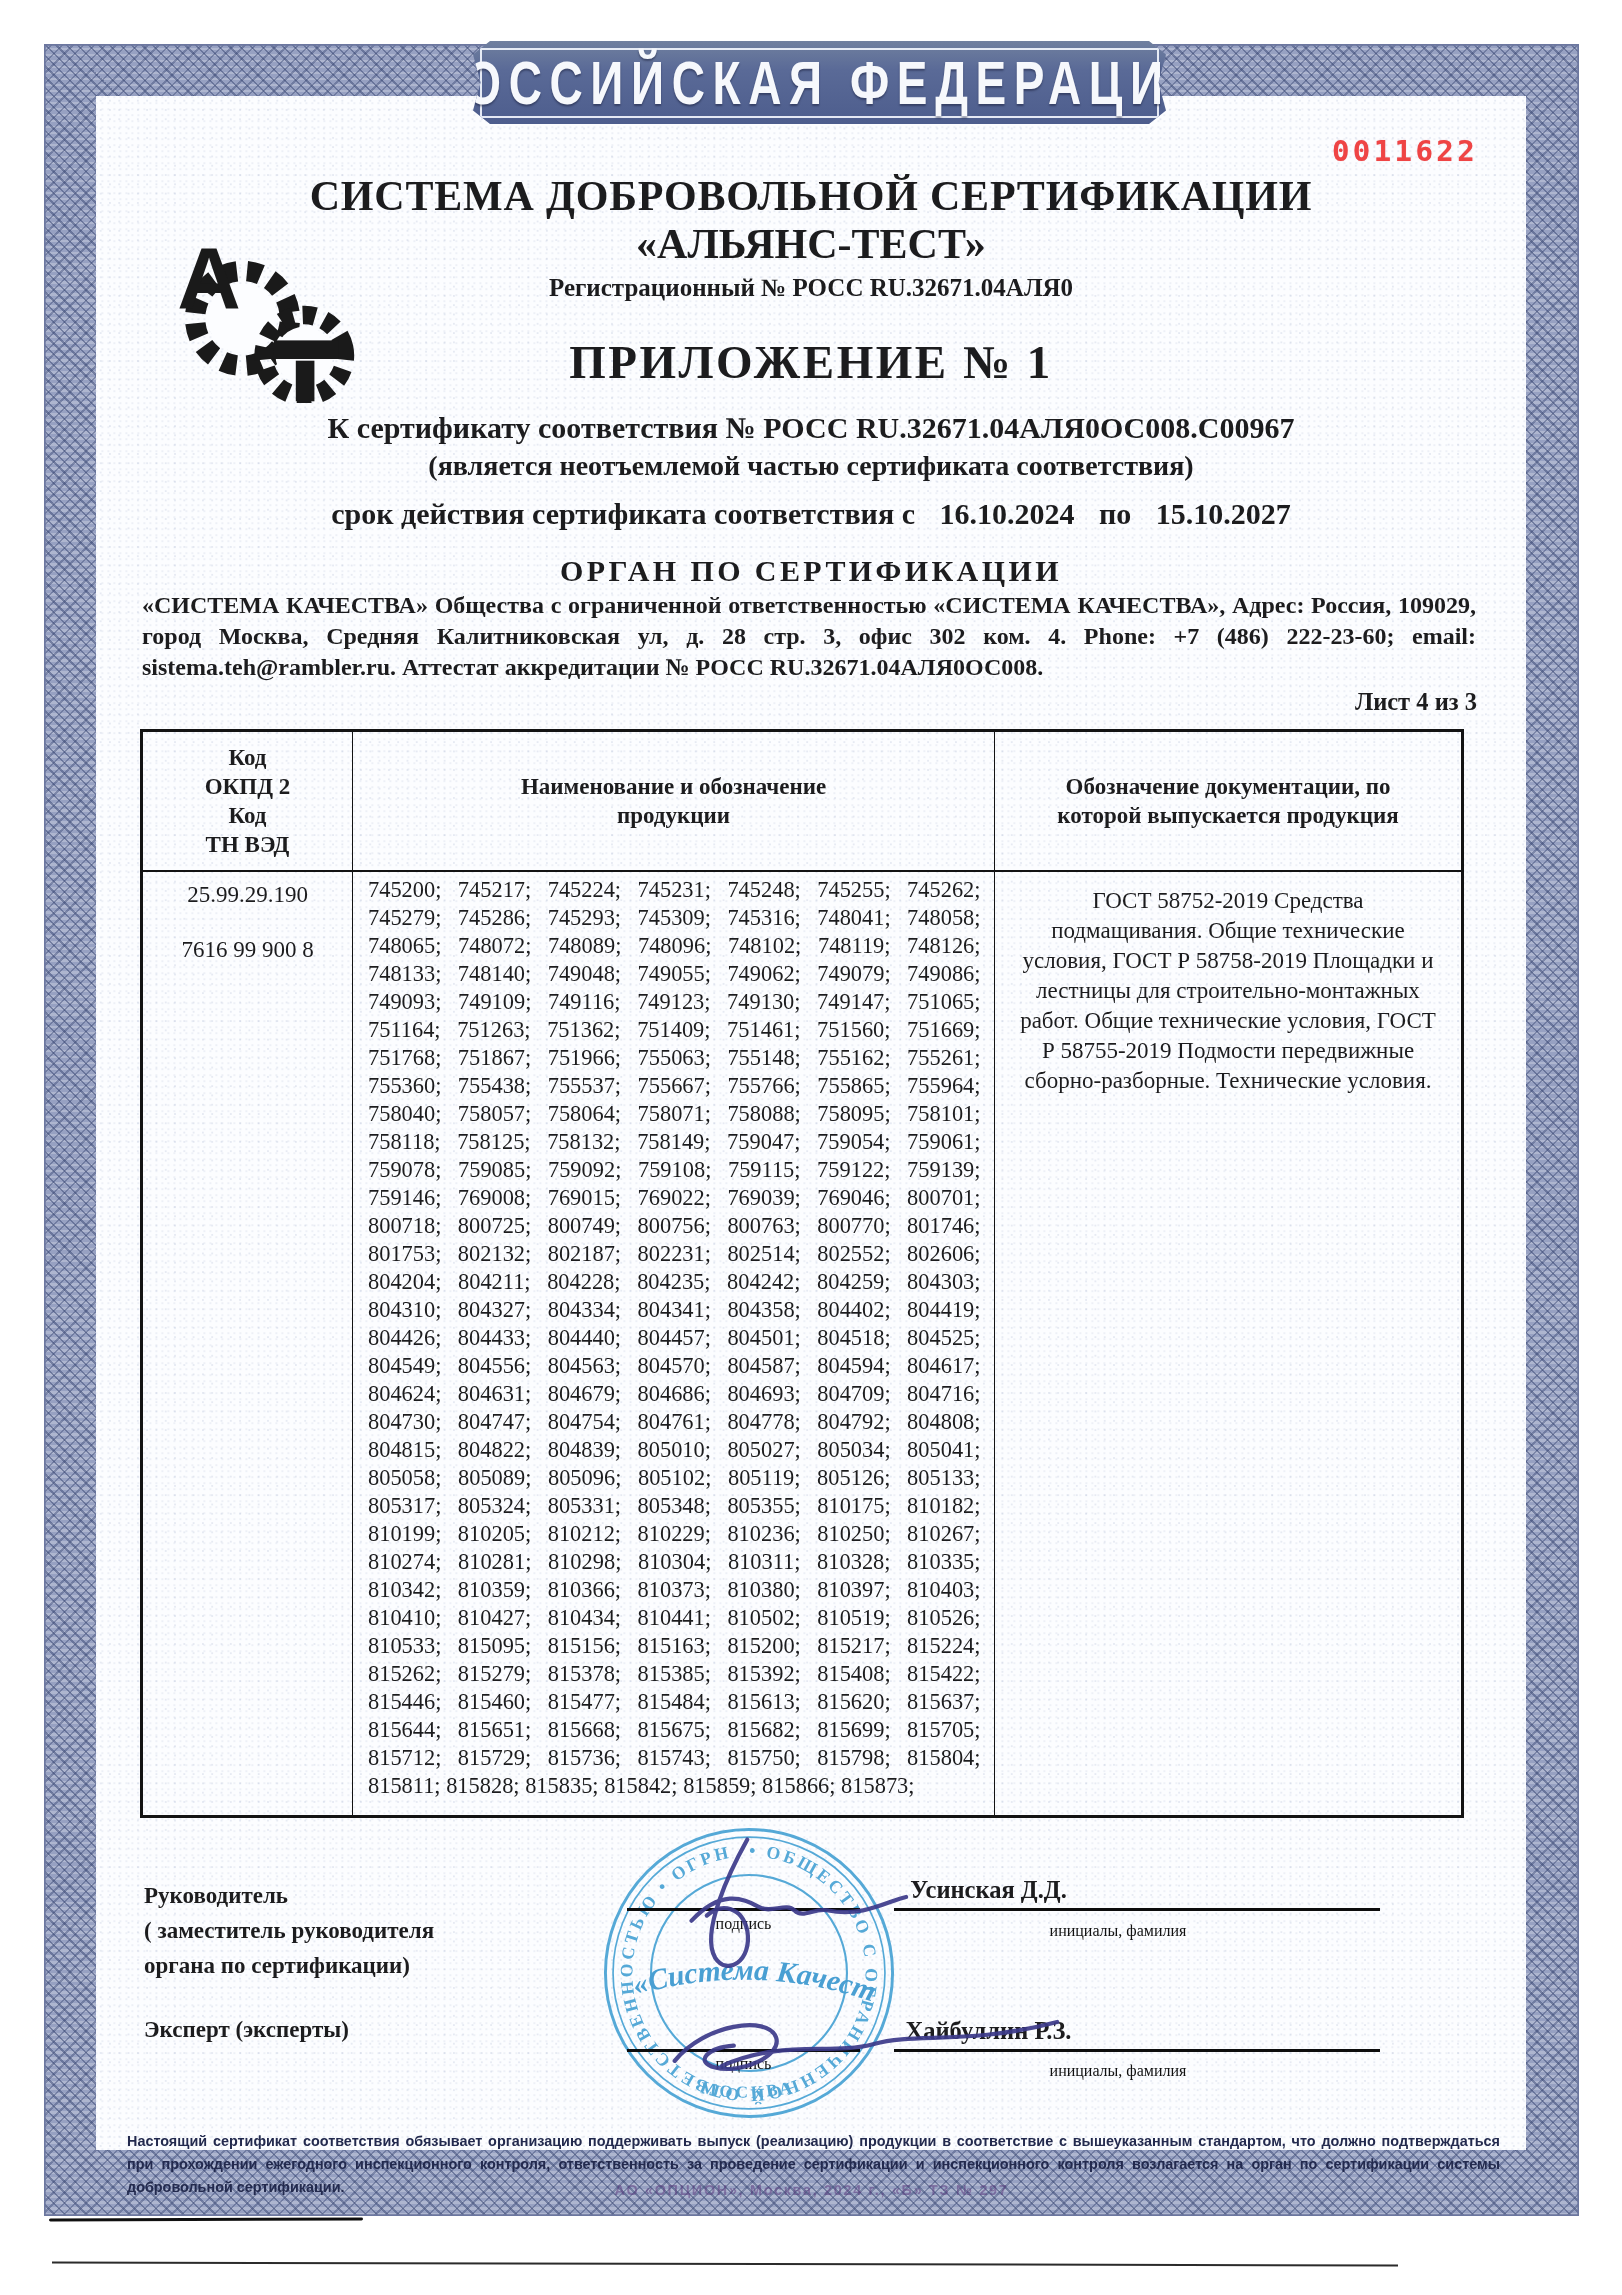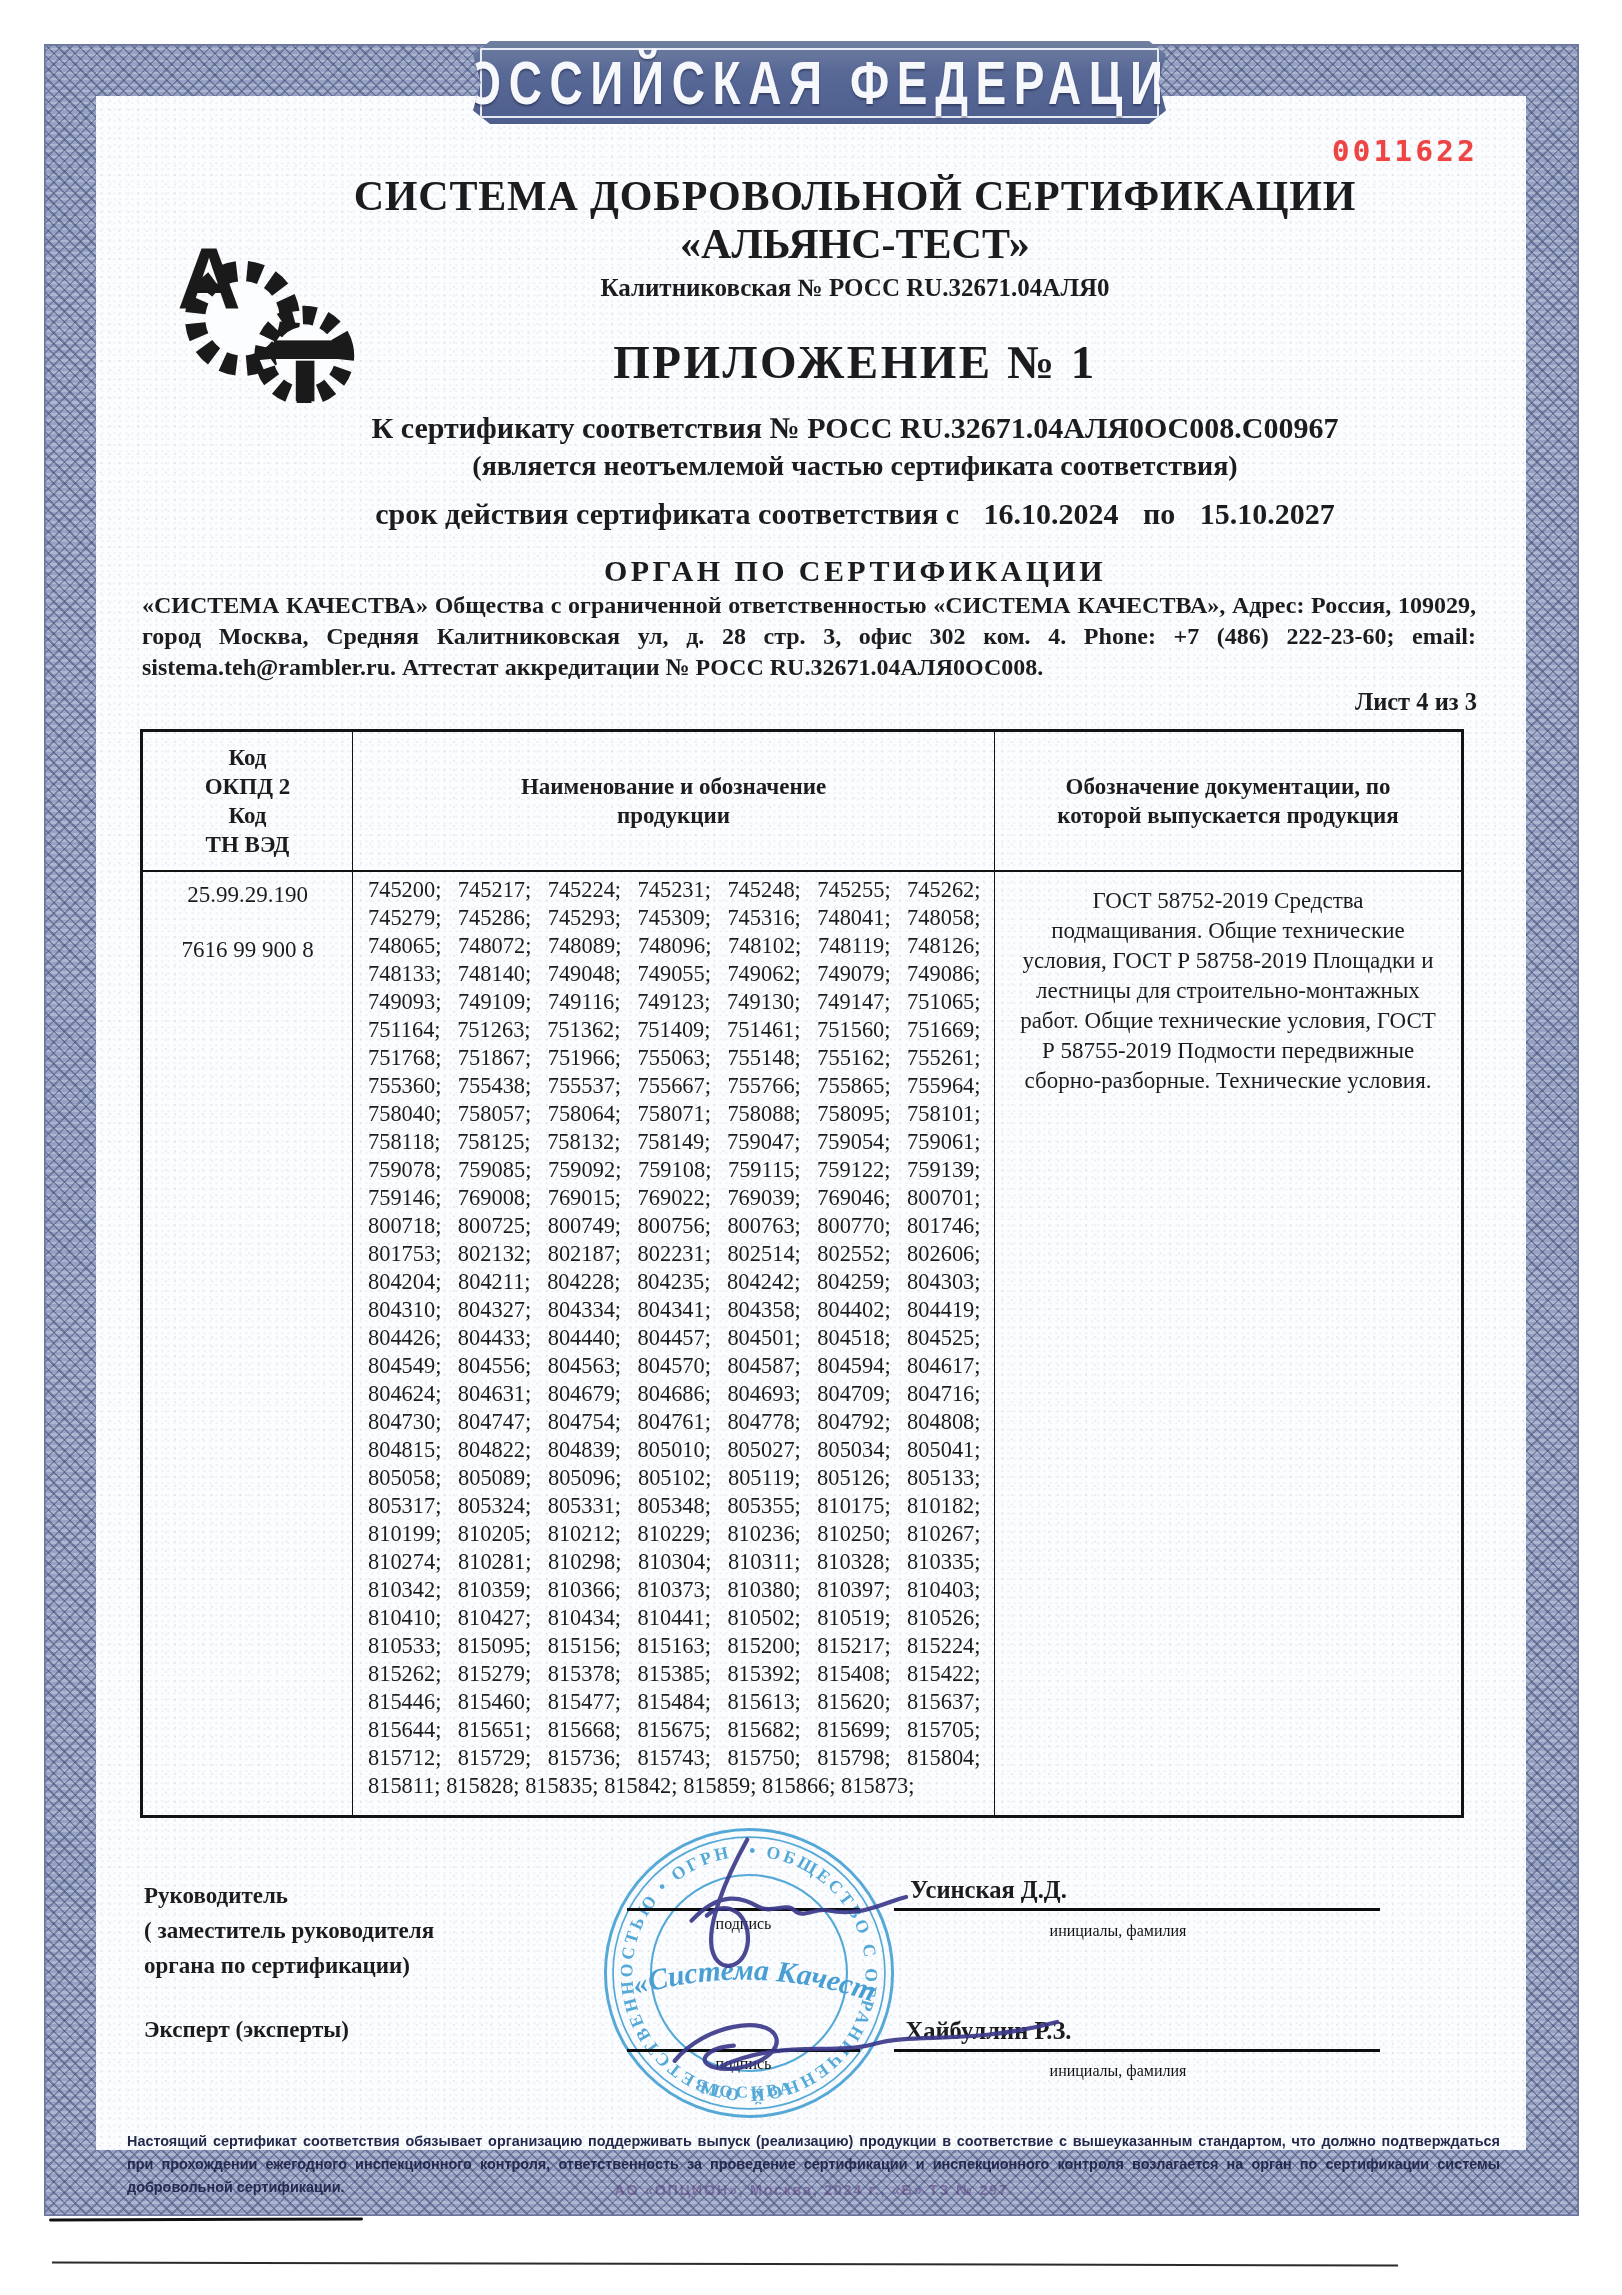--- a/index.html
+++ b/index.html
@@ -1,18 +1,18 @@
 <!DOCTYPE html>
 <html style="font-size:13.5px"><head>
 <meta charset="utf-8">
 <style>
   html,body{margin:0;padding:0;}
   body{width:1623px;height:2295px;position:relative;background:#ffffff;overflow:hidden;
        font-family:"Liberation Serif",serif;color:#1c1c1e;}
-  .abs{position:absolute;padding-left:44px;}
+  .abs{position:absolute;}
 
   
   .frame{position:absolute;left:44px;top:44px;width:1535px;height:2172px;z-index:1;
     background:
       repeating-linear-gradient(45deg, rgba(58,72,116,.50) 0 1.7px, rgba(255,255,255,0) 1.7px 7.6px),
       repeating-linear-gradient(-45deg, rgba(58,72,116,.42) 0 1.7px, rgba(255,255,255,0) 1.7px 7.6px),
       repeating-linear-gradient(0deg, rgba(255,255,255,.22) 0 2.5px, rgba(0,0,0,0) 2.5px 6px),
       #97a1c2;
     box-shadow:inset 0 0 0 1.7px #6c779f;}
   .page{position:absolute;left:96px;top:96px;width:1430px;height:2054px;z-index:2;
@@ -129,21 +129,21 @@
     <circle cx="168" cy="152" r="48" fill="none" stroke="#1a1a1a" stroke-width="22" stroke-dasharray="15 11" transform="rotate(-12 168 152)"></circle>
     <circle cx="168" cy="152" r="34" fill="#fcfdff"></circle>
     <rect x="132" y="134" width="76" height="22" fill="#1a1a1a"></rect>
     <rect x="158" y="158" width="22" height="48" fill="#1a1a1a"></rect>
   </g>
   <text x="0" y="0" font-size="1" fill="none">Т</text>
 </svg>
 
 <div class="abs ctr h-system">СИСТЕМА ДОБРОВОЛЬНОЙ СЕРТИФИКАЦИИ</div>
 <div class="abs ctr h-name">«АЛЬЯНС-ТЕСТ»</div>
-<div class="abs ctr h-reg">Калитниковская № РОСС RU.32671.04АЛЯ0</div>
+<div class="abs ctr h-reg">Регистрационный № РОСС RU.32671.04АЛЯ0</div>
 <div class="abs ctr h-appendix">ПРИЛОЖЕНИЕ № 1</div>
 <div class="abs ctr h-certref">К сертификату соответствия № РОСС RU.32671.04АЛЯ0ОС008.С00967</div>
 <div class="abs ctr h-certnote">(является неотъемлемой частью сертификата соответствия)</div>
 <div class="abs ctr h-validity">
   <span>срок действия сертификата соответствия с</span>
   <span>16.10.2024</span>
   <span>по</span>
   <span>15.10.2027</span>
 </div>
 <div class="abs ctr h-organ">ОРГАН ПО СЕРТИФИКАЦИИ</div>

